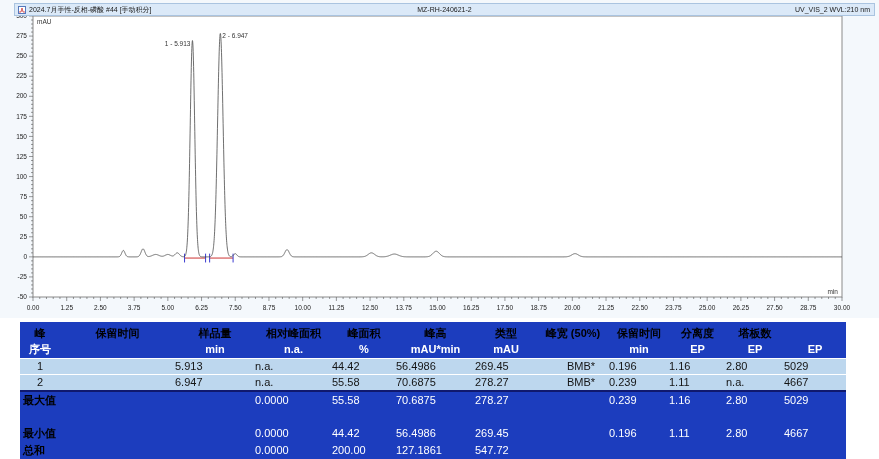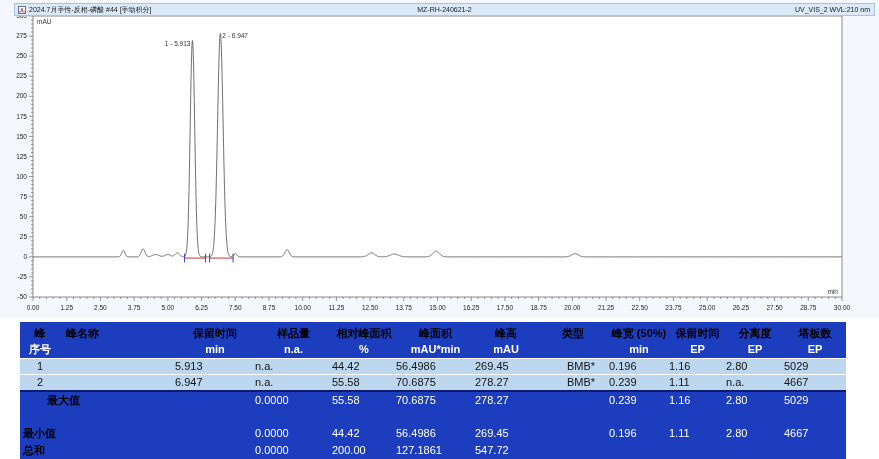--- a/index.html
+++ b/index.html
@@ -316,21 +316,20 @@
     </span>
     <span class="title-center">MZ-RH-240621-2</span>
     <span class="title-right">UV_VIS_2 WVL:210 nm</span>
   </div>
 </div>
 
 <div id="results-table">
     <div class="thead">
       <div class="grid-row " style="grid-template-columns: 40px 115px 80px 77px 64px 79px 62px 72px 60px 57px 58px 62px;">
         <div class="hcell1">峰</div>
-        <div class="hcell1 al-left">峰名称</div>
         <div class="hcell1">保留时间</div>
         <div class="hcell1">样品量</div>
         <div class="hcell1">相对峰面积</div>
         <div class="hcell1">峰面积</div>
         <div class="hcell1">峰高</div>
         <div class="hcell1">类型</div>
         <div class="hcell1">峰宽 (50%)</div>
         <div class="hcell1">保留时间</div>
         <div class="hcell1">分离度</div>
         <div class="hcell1">塔板数</div>
@@ -373,21 +372,21 @@
       <div class="dcell al-right">70.6875</div>
       <div class="dcell al-right">278.27</div>
       <div class="dcell al-left">BMB*</div>
       <div class="dcell al-right">0.239</div>
       <div class="dcell al-right">1.11</div>
       <div class="dcell al-right">n.a.</div>
       <div class="dcell al-right">4667</div>
     </div>
     <div class="summary">
       <div class="grid-row srow" style="grid-template-columns: 40px 115px 80px 77px 64px 79px 62px 72px 60px 57px 58px 62px;">
-        <div class="scell-label" style="grid-column: 1 / span 2; margin-left: 24px;">最大值</div>
+        <div class="scell-label" style="grid-column: 1 / span 2;">最大值</div>
         <div class="scell al-right"></div>
         <div class="scell al-right">0.0000</div>
         <div class="scell al-right">55.58</div>
         <div class="scell al-right">70.6875</div>
         <div class="scell al-right">278.27</div>
         <div class="scell al-left"></div>
         <div class="scell al-right">0.239</div>
         <div class="scell al-right">1.16</div>
         <div class="scell al-right">2.80</div>
         <div class="scell al-right">5029</div>

